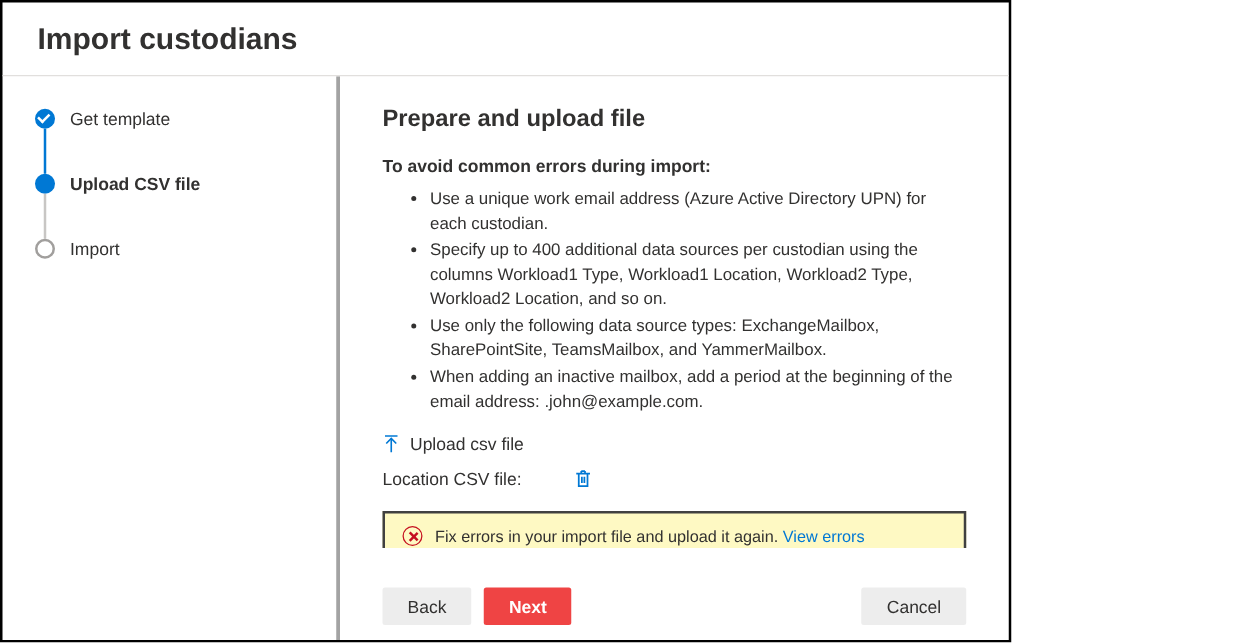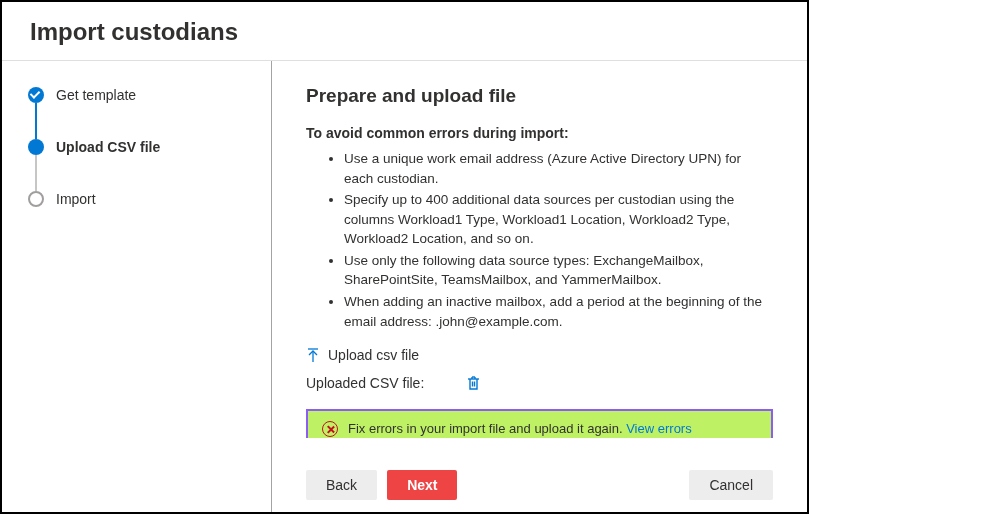--- a/index.html
+++ b/index.html
@@ -1,21 +1,21 @@
 <!DOCTYPE html>
 <html><head>
 <meta charset="utf-8">
 <style>
 * { box-sizing: border-box; margin: 0; padding: 0; }
 body { font-family: "Segoe UI", -apple-system, sans-serif; background: #fff; }
 .frame { width: 809px; height: 514px; border: 2px solid #000; display: flex; flex-direction: column; }
 .header { padding: 16px 28px 14px; border-bottom: 1px solid #e1dfdd; }
 .header h1 { font-size: 24px; font-weight: 600; color: #323130; }
 .body { flex: 1; display: flex; overflow: hidden; }
-.sidebar { width: 270px; border-right: 1px solid #a3a3a3; padding: 26px 24px 20px 26px; }
+.sidebar { width: 270px; border-right: 3px solid #a3a3a3; padding: 26px 24px 20px 26px; }
 .stepper { display: flex; flex-direction: column; }
 .step-row { display: flex; align-items: flex-start; }
 .step-icon-col { display: flex; flex-direction: column; align-items: center; margin-right: 12px; }
 .step-circle { width: 16px; height: 16px; border-radius: 50%; flex-shrink: 0; }
 .step-circle.done { background: #0078d4; position: relative; }
 .step-circle.done::after { content:""; position:absolute; left:4px; top:2px; width:4px; height:7px; border:solid #fff; border-width:0 2px 2px 0; transform: rotate(45deg); }
 .step-circle.current { background: #0078d4; }
 .step-circle.upcoming { background: #fff; border: 2px solid #a19f9d; }
 .step-line { width: 2px; height: 36px; }
 .step-line.active { background: #0078d4; }
@@ -29,21 +29,21 @@
 .content p.subhead { font-size: 14px; font-weight: 600; color: #323130; margin-bottom: 8px; }
 .content ul { margin: 0 0 16px 38px; }
 .content ul li { font-size: 13.5px; color: #323130; line-height: 1.45; margin-bottom: 2px; }
 .upload-row { display: flex; align-items: center; gap: 8px; margin-bottom: 12px; }
 .upload-row span.upload-icon { color: #0078d4; font-size: 16px; font-weight: 400; display: inline-flex; align-items: center;}
 .upload-row span.text { font-size: 14px; color: #323130; }
 .file-row { display: flex; align-items: center; gap: 10px; margin-bottom: 18px; font-size: 14px; }
 .file-row .label { color: #323130; }
 .file-row .link { color: #0078d4; text-decoration: none; cursor: pointer; }
 .file-row .delete { color: #0078d4; cursor: pointer; margin-left: 32px; display: inline-flex; }
-.error-box { border: 2px solid #8b5cf6; background: #bef264; padding: 10px 14px; display: flex; align-items: flex-start; gap: 10px; max-width: 690px; }
+.error-box { border: 2px solid #404040; background: #fef9c3; padding: 10px 14px; display: flex; align-items: center; gap: 10px; max-width: 690px; }
 .err-icon { width: 16px; height: 16px; border: 1.5px solid #c50f1f; border-radius: 50%; color: #c50f1f; position: relative; flex-shrink: 0; }
 .err-icon::before, .err-icon::after { content:""; position:absolute; left:7px; top:3px; width:1.5px; height:9px; background:#c50f1f; }
 .err-icon::before { transform: rotate(45deg); }
 .err-icon::after { transform: rotate(-45deg); }
 .error-box .msg { font-size: 13px; color: #323130; }
 .error-box .link { color: #0078d4; cursor: pointer; }
 .footer { display: flex; align-items: center; padding: 12px 34px; gap: 10px; }
 .btn { font-size: 14px; font-family: inherit; padding: 7px 20px; border: none; cursor: pointer; border-radius: 2px; }
 .btn.secondary { background: #ededed; color: #323130; }
 .btn.primary { background: #ef4444; color: #fff; font-weight: 600; }
@@ -101,21 +101,21 @@
             <svg class="up" viewBox="0 0 14 16">
                 <line x1="2" y1="2" x2="12" y2="2"></line>
                 <line x1="7" y1="15" x2="7" y2="4"></line>
                 <polyline points="3,8 7,4 11,8"></polyline>
               </svg>
           </span>
           <span class="text">Upload csv file</span>
         </div>
 
         <div class="file-row">
-          <span class="label">Uploaded CSV file:</span>
+          <span class="label">Location CSV file:</span>
           <span class="delete">
             <svg class="trash" viewBox="0 0 15 16">
                 <polyline points="2,4 13,4"></polyline>
                 <path d="M4 4 L4 14 L11 14 L11 4"></path>
                 <line x1="6" y1="4" x2="6" y2="2"></line>
                 <line x1="9" y1="4" x2="9" y2="2"></line>
                 <line x1="6" y1="2" x2="9" y2="2"></line>
                 <line x1="6.5" y1="6.5" x2="6.5" y2="11.5"></line>
                 <line x1="8.5" y1="6.5" x2="8.5" y2="11.5"></line>
               </svg>

